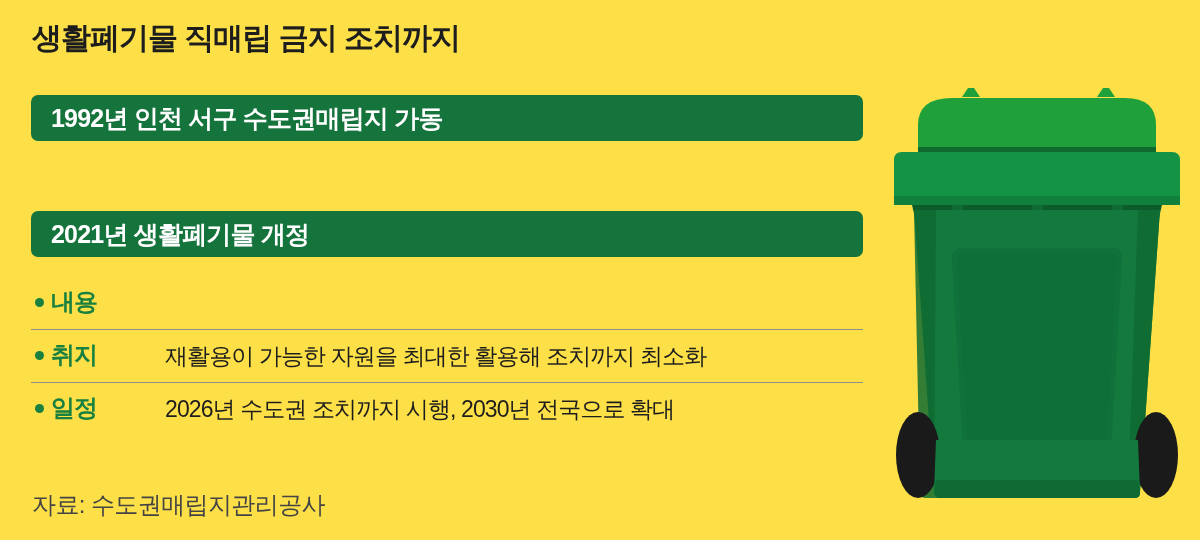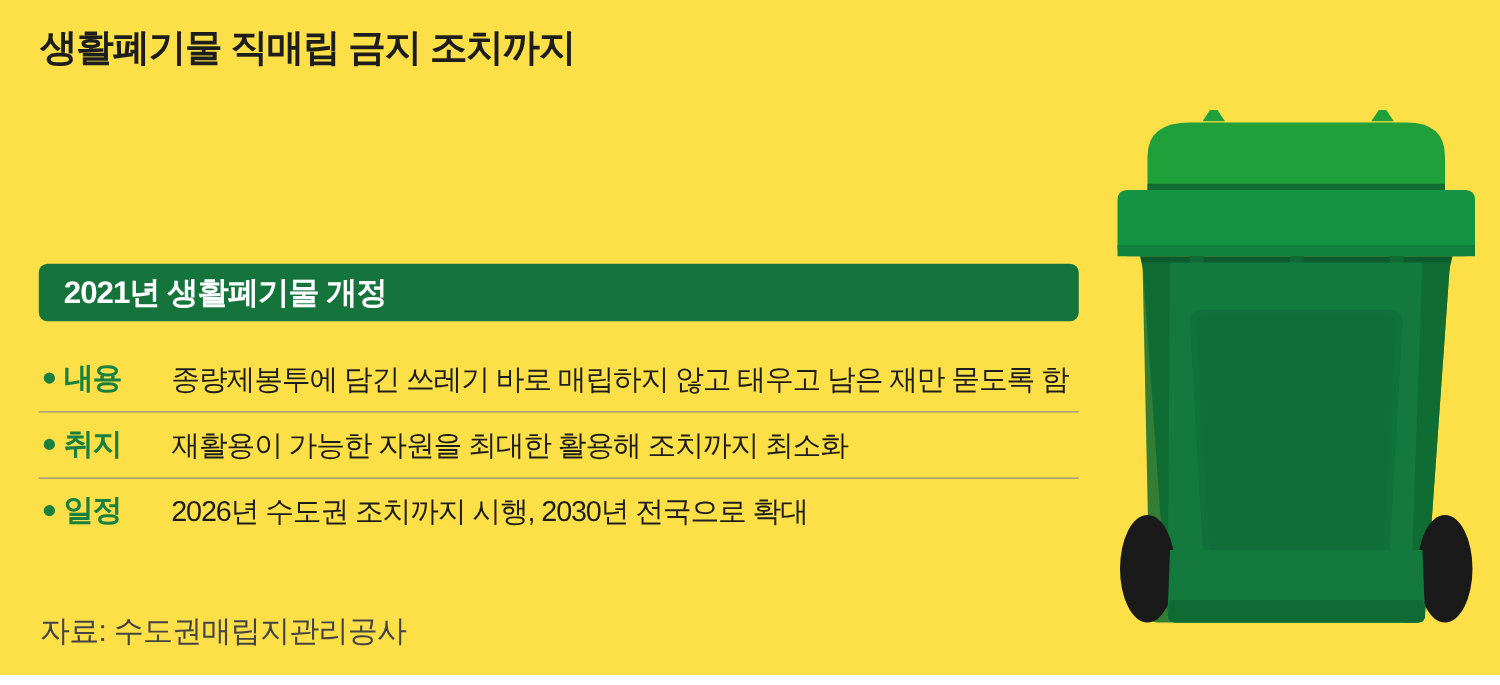--- a/index.html
+++ b/index.html
@@ -86,20 +86,21 @@
 
   .detail-row {
     position: relative;
     display: flex;
     align-items: flex-end;
     box-sizing: border-box;
     padding: 9px 0 11px 0;
   }
   .detail-row + .detail-row {
     border-top: 1.5px solid #8f8f8f;
+    gap: 28px;
   }
 
   .row-key {
     display: flex;
     align-items: center;
     flex: 0 0 auto;
     width: 106px;
     padding-left: 4px;
     box-sizing: border-box;
   }
@@ -163,34 +164,36 @@
 </style>
 </head>
 <body>
 
 <div class="infographic">
 
   <div class="content">
 
     <div class="page-title">생활폐기물 직매립 금지 조치까지</div>
 
+    <div class="section-bar bar-1">
+      <div class="section-bar-label">1992년 인천 서구 수도권매립지 가동</div>
+    </div>
 
 
     <div class="section-bar bar-2">
       <div class="section-bar-label">2021년 생활폐기물 개정</div>
     </div>
 
     <div class="detail-rows">
 
       <div class="detail-row">
         <div class="row-key">
           <span class="bullet-dot"></span>
           <span class="row-key-label">내용</span>
         </div>
-        <div class="row-value">종량제봉투에 담긴 쓰레기 바로 매립하지 않고 태우고 남은 재만 묻도록 함</div>
       </div>
 
       <div class="detail-row">
         <div class="row-key">
           <span class="bullet-dot"></span>
           <span class="row-key-label">취지</span>
         </div>
         <div class="row-value">재활용이 가능한 자원을 최대한 활용해 조치까지 최소화</div>
       </div>
 

